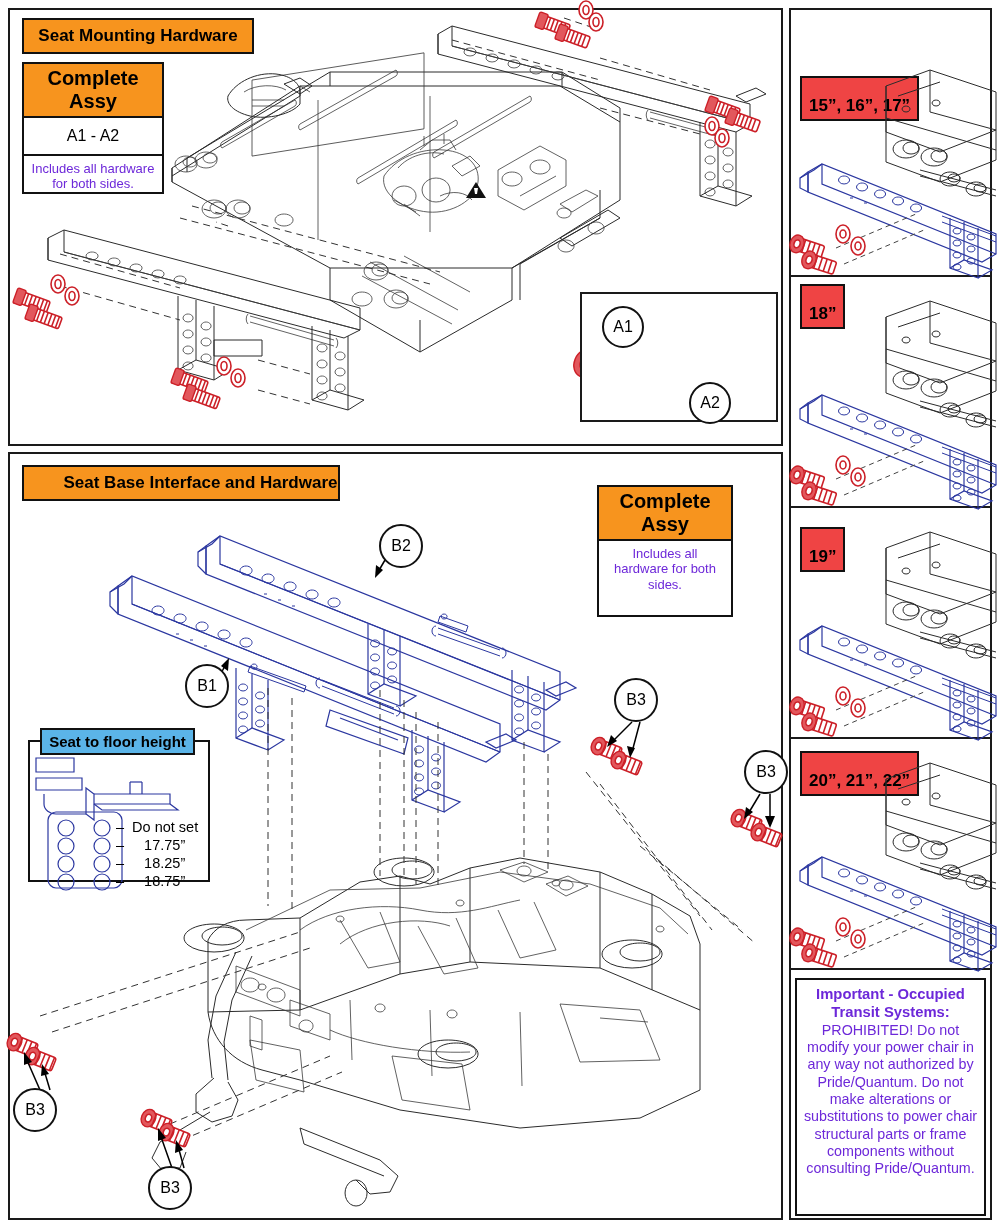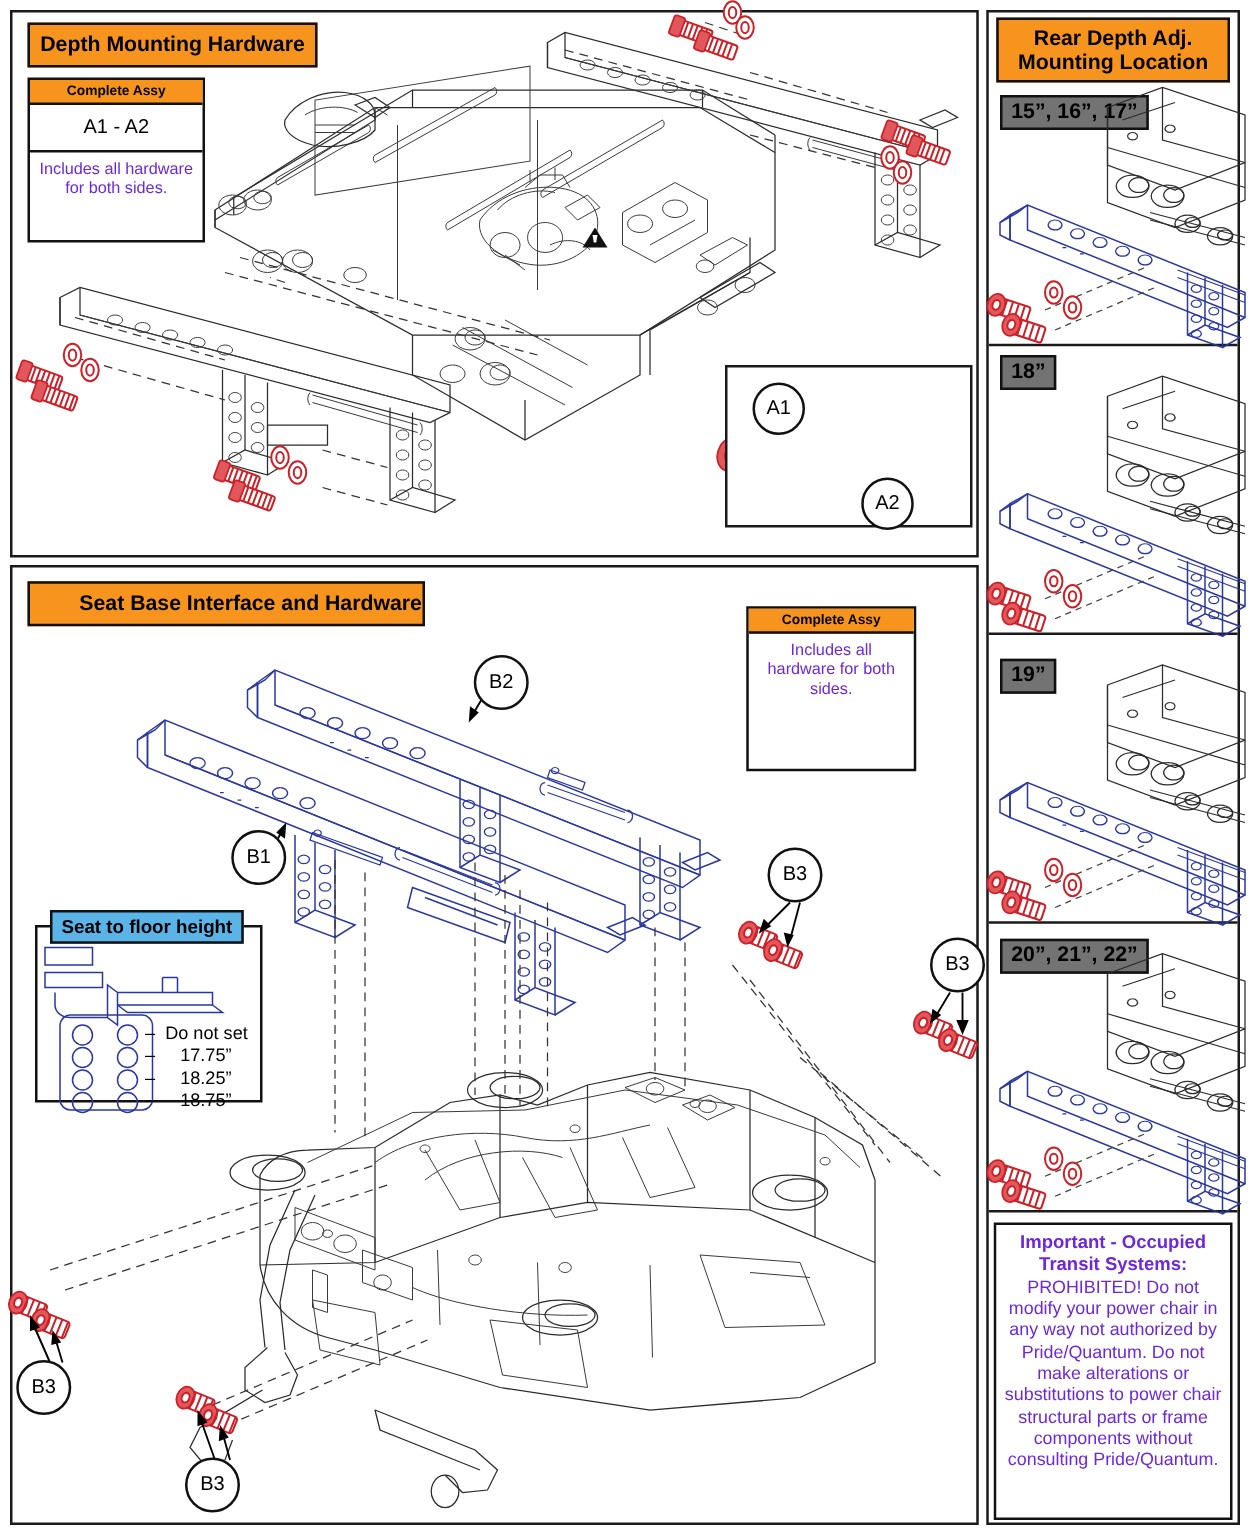--- a/index.html
+++ b/index.html
@@ -17,28 +17,28 @@
   .orange-title{
     position:absolute;background:#F7941E;border:2px solid #111;
     display:flex;align-items:center;justify-content:center;
     font-weight:bold;line-height:1.12;text-align:center;box-sizing:border-box;
     color:#000;
   }
 
   
   .assy-box{position:absolute;border:2px solid #111;box-sizing:border-box;background:#fff;}
   .assy-head{background:#F7941E;border-bottom:2px solid #111;font-weight:bold;
-    text-align:center;padding:3px 4px;font-size:11px;box-sizing:border-box;}
+    text-align:center;padding:3px 4px;font-size:20px;box-sizing:border-box;}
   .assy-mid{border-bottom:2px solid #111;text-align:center;padding:9px 4px;font-size:16px;box-sizing:border-box;}
   .assy-note{color:#6d28d9;text-align:center;padding:5px 6px;font-size:13px;line-height:1.18;box-sizing:border-box;}
 
   
   .size-badge{
-    position:absolute;background:#737373;border:2px solid #111;
-    font-weight:bold;font-size:17px;padding:1px 7px 3px 7px;box-sizing:border-box;
+    position:absolute;background:#ef4444;border:2px solid #111;
+    font-weight:bold;font-size:17px;padding:18px 7px 3px 7px;box-sizing:border-box;
     color:#000;white-space:nowrap;
   }
 
   
   .warn-box{position:absolute;border:2px solid #111;box-sizing:border-box;background:#fff;
     padding:6px 6px 4px 6px;text-align:center;color:#6d28d9;font-size:14.3px;line-height:1.21;}
   .warn-box b{display:block;font-size:14.8px;}
 
   
   .sf-box{position:absolute;border:2px solid #111;box-sizing:border-box;background:#fff;}
@@ -65,21 +65,21 @@
   .redF{fill:#E2575C;stroke:#CC2028;stroke-width:1.4;}
   .arw{fill:none;stroke:#000;stroke-width:1.5;}
 </style>
 </head>
 <body>
 
 <div class="page">
 
   <div class="panel" style="left:8px;top:8px;width:775px;height:438px;"></div>
 
-  <div class="orange-title" style="left:22px;top:18px;width:232px;height:36px;font-size:17px;">Depth Mounting Hardware</div>
+  <div class="orange-title" style="left:22px;top:18px;width:232px;height:36px;font-size:17px;">Seat Mounting Hardware</div>
 
   <div class="assy-box" style="left:22px;top:62px;width:142px;height:132px;">
     <div class="assy-head">Complete Assy</div>
     <div class="assy-mid">A1 - A2</div>
     <div class="assy-note">Includes all hardware for both sides.</div>
   </div>
 
   <svg width="1000" height="1228" style="pointer-events:none;">
 
     <g>
@@ -674,24 +674,20 @@
       <div class="sf-row" style="left:0;top:54px;">
         <span>–</span>
         <span style="margin-left:16px;">18.75”</span>
       </div>
     </div>
   </div>
   <div class="sf-badge" style="left:40px;top:728px;width:155px;height:27px;display:flex;align-items:center;justify-content:center;">Seat to floor height</div>
 
   <div class="panel" style="left:789px;top:8px;width:203px;height:1212px;"></div>
 
-  <div class="orange-title" style="left:797px;top:14px;width:187px;height:52px;font-size:17px;flex-direction:column;">
-    <span>Rear Depth Adj.</span>
-    <span>Mounting Location</span>
-  </div>
 
   <div style="position:absolute;left:791px;top:275px;width:199px;height:2px;background:#1a1a1a;"></div>
   <div style="position:absolute;left:791px;top:506px;width:199px;height:2px;background:#1a1a1a;"></div>
   <div style="position:absolute;left:791px;top:737px;width:199px;height:2px;background:#1a1a1a;"></div>
   <div style="position:absolute;left:791px;top:968px;width:199px;height:2px;background:#1a1a1a;"></div>
 
   <div class="size-badge" style="left:800px;top:76px;">15”, 16”, 17”</div>
   <div class="size-badge" style="left:800px;top:284px;">18”</div>
   <div class="size-badge" style="left:800px;top:527px;">19”</div>
   <div class="size-badge" style="left:800px;top:751px;">20”, 21”, 22”</div>

